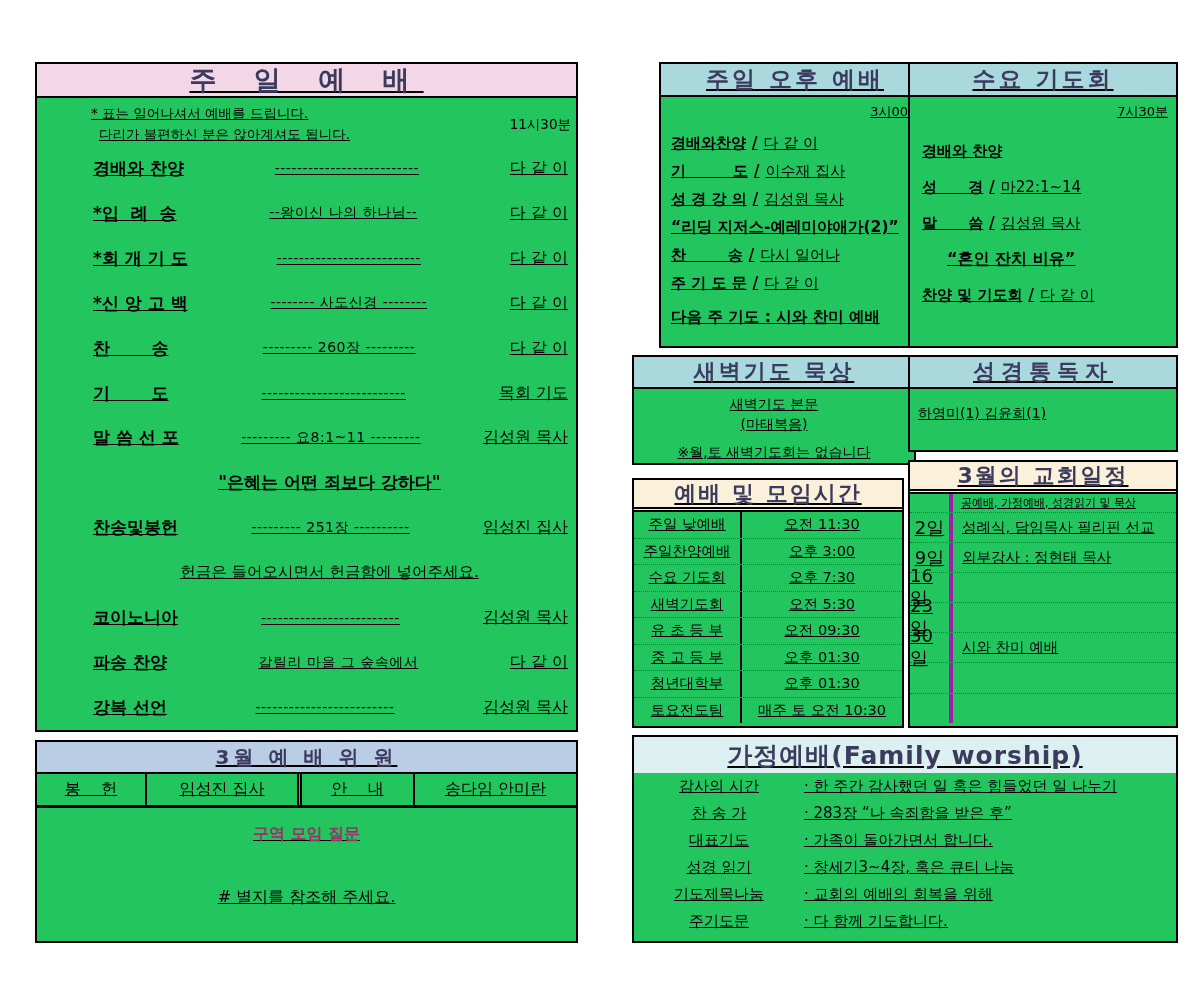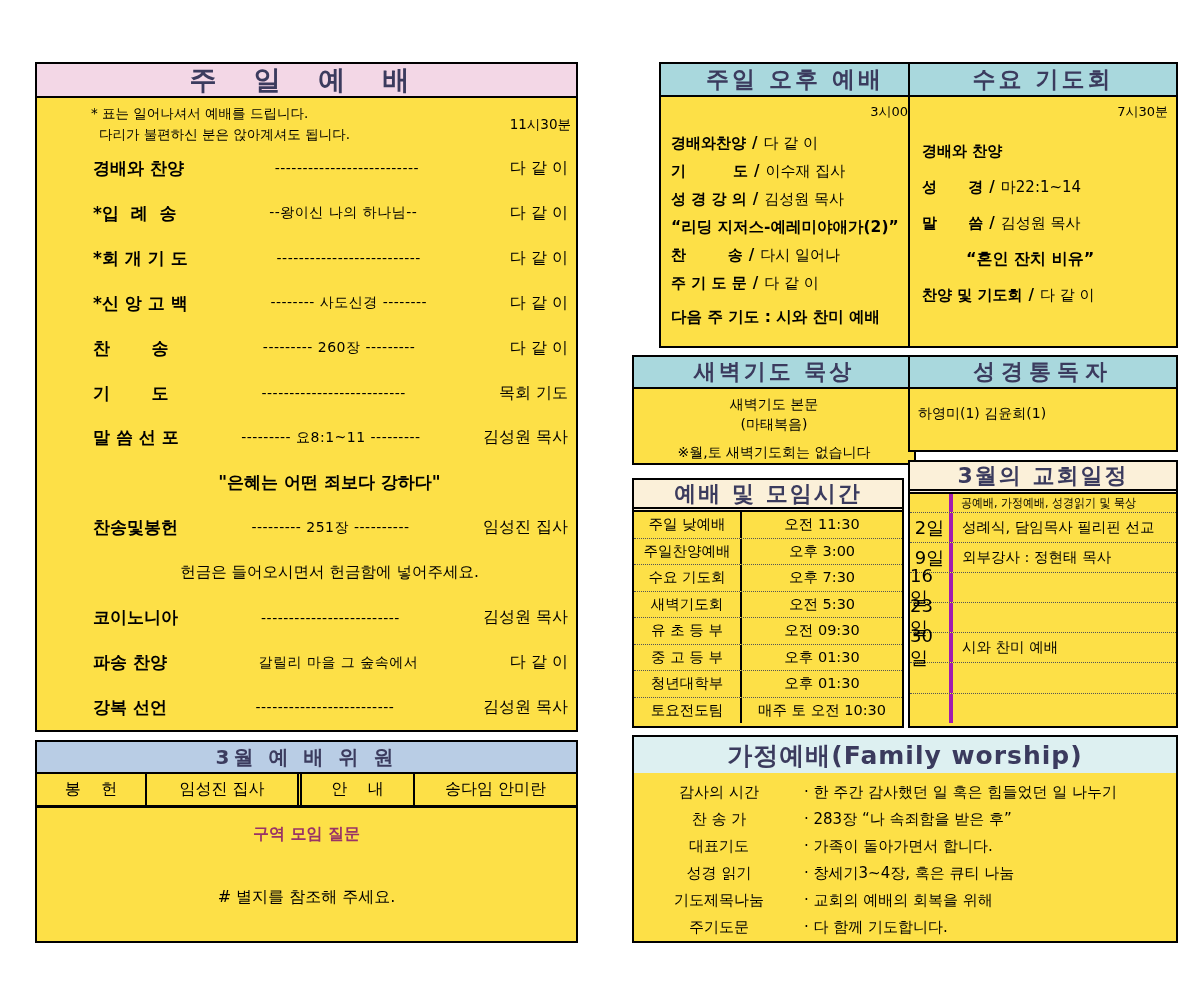--- a/index.html
+++ b/index.html
@@ -1,19 +1,19 @@
 <!DOCTYPE html>
 <html><head>
 <meta charset="utf-8">
 <style>
   * { box-sizing: border-box; margin: 0; padding: 0; }
   html,body { width:1195px; height:992px; background:#ffffff; }
   body { position:relative; font-family:"DejaVu Sans","Liberation Sans",sans-serif; color:#000; font-size:15px; }
 
-  .box { position:absolute; border:2px solid #000; background:#fde047; }
+  .box { position:absolute; border:2px solid #000; background:#22c55e;text-decoration:underline; }
 
   .big-hdr {
     display:flex; align-items:center; justify-content:center;
     font-weight:bold; color:#3b3b5e; border-bottom:2px solid #000;
   }
 
   
   #sunday { left:35px; top:62px; width:543px; height:670px; }
   #sunday .big-hdr { height:34px; font-size:27px; letter-spacing:14px; background:#f3d7e6; }
   #sunday .sw-body { display:flex; height:632px;margin-left:46px; }
@@ -55,21 +55,21 @@
   .af-row .sep { font-weight:bold; padding:0 6px; }
   .af-row .val { white-space:pre; }
   .af-row.quote { font-weight:bold; font-size:15.5px; }
   .af-footer { margin-top:10px; padding:0 10px; font-weight:bold; font-size:15.5px; }
 
   #wednesday { left:908px; top:62px; width:270px; height:286px; }
   .wd-list { margin-top:12px; }
   .wd-row { height:36px; display:flex; align-items:center; padding:0 12px; font-size:15px; }
   .wd-row .lab { font-weight:bold; white-space:pre; }
   .wd-row .sep { font-weight:bold; padding:0 6px; }
-  .wd-row.quote { font-weight:bold; font-size:16px; padding-left:56px;text-align:right; }
+  .wd-row.quote { font-weight:bold; font-size:16px; padding-left:37px;text-align:right; }
 
   #dawn { left:632px; top:355px; width:284px; height:110px; }
   #dawn .big-hdr { height:32px; font-size:22px; }
   .dawn-line { text-align:center; font-size:14px; line-height:1.45; }
   .dawn-body { padding-top:5px; }
   .dawn-note { margin-top:9px; text-align:center; font-size:14px; }
 
   #readers { left:908px; top:355px; width:270px; height:97px; }
   #readers .big-hdr { height:32px; font-size:22px; letter-spacing:6px; }
   .readers-body { padding:16px 8px 0; font-size:14px; }
@@ -94,21 +94,21 @@
               border-right:4px solid #a21caf; font-size:18px; }
   .cal-event { flex:1; display:flex; align-items:center; padding-left:9px; font-size:14.5px; white-space:nowrap; overflow:hidden; }
   .cal-sub { height:19px; }
   .cal-sub .cal-event { font-size:12.5px; transform:scaleX(0.88); transform-origin:left center; }
   .cal-r { height:30px; }
   .cal-empty { flex:1; }
 
   
   #family { left:632px; top:735px; width:546px; height:208px; }
   #family .big-hdr { height:36px; font-size:25px; letter-spacing:1px; background:#ddf0f1; border-bottom:none; }
-  .fam-list { padding-top:6px; }
+  .fam-list { }
   .fam-row { height:27px; display:flex; align-items:center; font-size:15px; }
   .fam-label { width:170px; text-align:center; white-space:pre; }
   .fam-value { flex:1; white-space:pre; }
 </style>
 </head>
 <body>
 
 <div class="box" id="sunday">
   <div class="big-hdr">주 일 예 배</div>
   <div class="sw-body">

